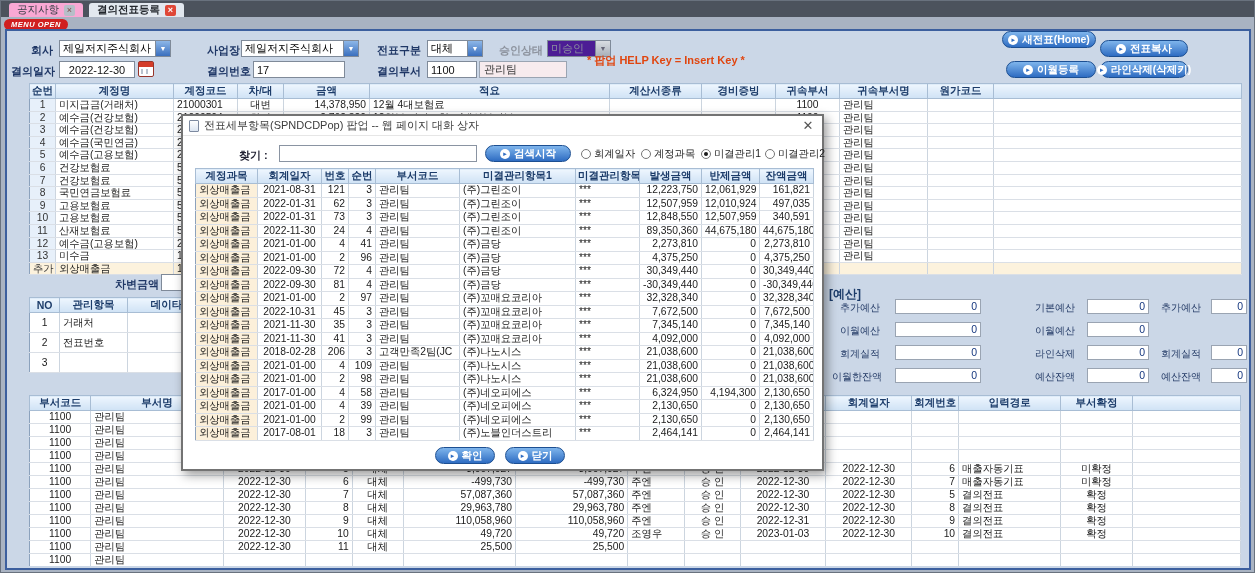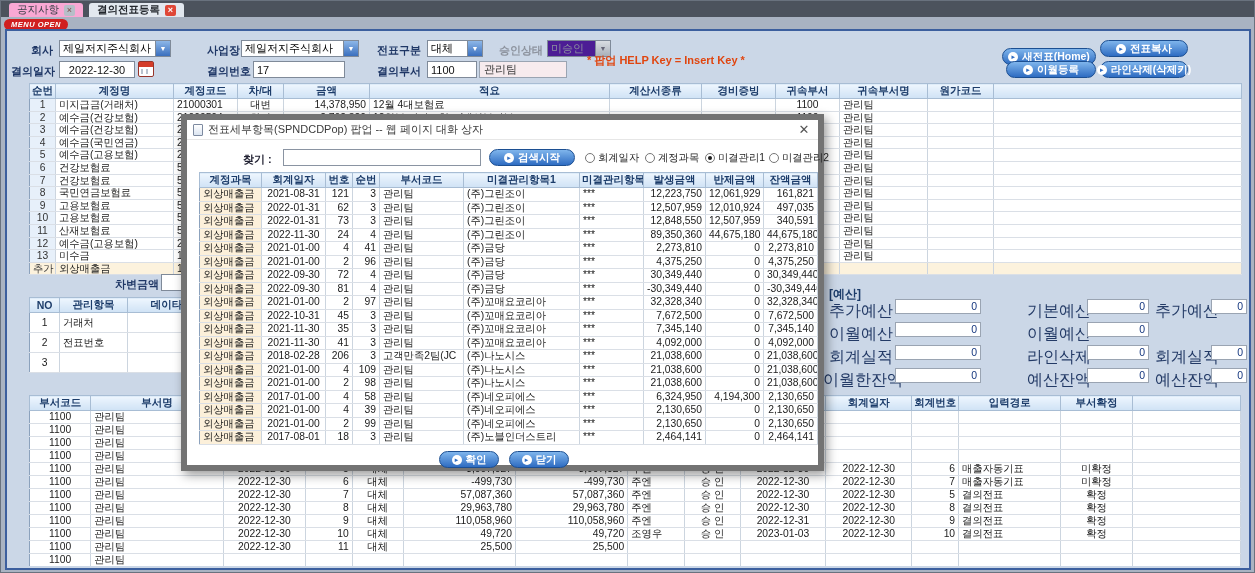--- a/index.html
+++ b/index.html
@@ -37,23 +37,23 @@
 .num{color:#16377f}
 .vc-warn{color:#a8431f}
 .vc-ok{color:#0b6e2c}
 .main-grid td{height:11.6px;line-height:11.6px}
 .main-grid td:first-child{background:#e7f0fa;color:#333;text-align:center}
 .main-grid tbody tr:last-child td{background:#fcf2dd}
 .bottom-grid td{height:12px;line-height:12px}
 .mgmt-grid td{height:19px;line-height:19px}
 .clip{position:absolute;overflow:hidden}
 .bfield{position:absolute;height:15px;background:#fff;border:1px solid #9aa4b2;font-size:10.5px;color:#16377f;text-align:right;padding:0 3px;line-height:13px}
-.blbl{position:absolute;font-size:16px;color:#233a66;text-align:left;white-space:nowrap}
+.blbl{position:absolute;font-size:10px;color:#233a66;text-align:center;white-space:nowrap}
 .bhead{position:absolute;font-size:12px;color:#1c3c6a;font-weight:700}
-.popup{position:absolute;left:180px;top:113px;width:643px;height:357px;background:#fff;border:6px solid #737373;box-shadow:3px 4px 10px rgba(0,0,0,.4);z-index:20}
+.popup{position:absolute;left:180px;top:113px;width:643px;height:357px;background:#fff;border:2px solid #737373;box-shadow:3px 4px 10px rgba(0,0,0,.4);z-index:20}
 .popup-title{position:absolute;left:0;top:0;right:0;height:20px;background:#fff;border-bottom:1px solid #e6e6e6;display:flex;align-items:center;padding:0 6px;gap:5px}
 .popup-title-text{font-size:11px;color:#3c3c3c;flex:1;white-space:nowrap;overflow:hidden}
 .doc-icon{width:10px;height:12px;border:1px solid #7d8aa0;background:linear-gradient(#fff,#dce5f1);border-radius:1px;flex:0 0 10px}
 .close-x{font-size:13px;color:#555;width:16px;text-align:center;cursor:pointer;line-height:16px}
 .find-lbl{position:absolute;font-size:11px;font-weight:700;color:#223}
 input.find{position:absolute;height:17px;border:1px solid #8a94a2;font-size:11px;padding:0 3px;font-family:inherit}
 .radio{position:absolute;display:flex;align-items:center;gap:3px;font-size:10.3px;color:#222;cursor:pointer;white-space:nowrap}
 .rb{width:10px;height:10px;border-radius:50%;border:1px solid #767676;background:#fff;position:relative;flex:0 0 10px}
 .rb.on::after{content:"";position:absolute;left:2px;top:2px;width:4px;height:4px;border-radius:50%;background:#1b1b1b}
 .popup-grid td{height:12.5px;line-height:12.5px}
@@ -104,21 +104,21 @@
   <span class="cal" style="left:137px;top:60px"></span>
   <span class="lbl" style="left:206px;top:63px">결의번호</span>
   <input class="inp" style="left: 252px; top: 60px; width: 92px;" value="17">
   <span class="lbl" style="left:376px;top:63px">결의부서</span>
   <input class="inp" style="left: 426px; top: 60px; width: 50px;" value="1100">
   <div class="field" style="left:478px;top:60px;width:88px">
     <span>관리팀</span>
   </div>
   <span class="note" style="left:586px;top:52px">* 팝업 HELP Key = Insert Key *</span>
 
-  <div class="btn" style="left:1001px;top:47px;width:94px">
+  <div class="btn" style="left:1001px;top:30px;width:94px">
     <span class="ic">▸</span>
     <span>새전표(Home)</span>
   </div>
   <div class="btn" style="left:1099px;top:39px;width:88px">
     <span class="ic">▸</span>
     <span>전표복사</span>
   </div>
   <div class="btn" style="left:1005px;top:60px;width:90px">
     <span class="ic">▸</span>
     <span>이월등록</span>

